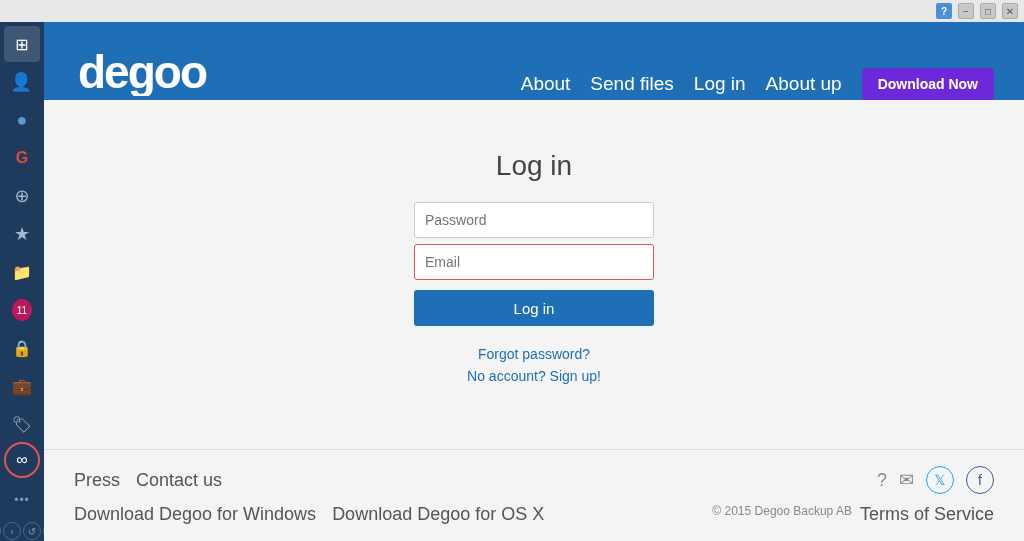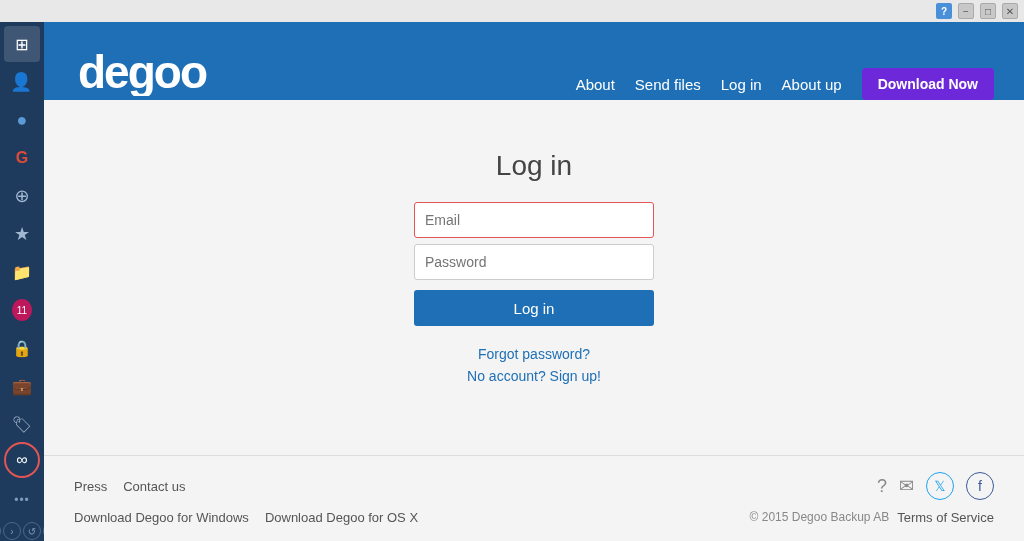--- a/index.html
+++ b/index.html
@@ -121,21 +121,21 @@
       flex: 1;
     }
     .nav-links {
       display: flex;
       align-items: center;
       gap: 20px;
     }
     .nav-link {
       color: white;
       text-decoration: none;
-      font-size: 15px;
+      font-size: 19px;
       cursor: pointer;
     }
     .download-btn {
       background: #6d28d9;
       color: white;
       border: none;
       padding: 8px 16px;
       border-radius: 4px;
       font-size: 14px;
       font-weight: bold;
@@ -214,21 +214,21 @@
       align-items: center;
       margin-bottom: 10px;
     }
     .footer-links-left {
       display: flex;
       gap: 16px;
     }
     .footer-link {
       color: #555;
       text-decoration: none;
-      font-size: 13px;
+      font-size: 18px;
       cursor: pointer;
     }
     .footer-social {
       display: flex;
       gap: 12px;
       align-items: center;
     }
     .social-icon {
       width: 28px; height: 28px;
       border-radius: 50%;
@@ -342,22 +342,22 @@
           <a class="nav-link">Send files</a>
           <a class="nav-link">Log in</a>
           <a class="nav-link">About up</a>
           <button class="download-btn">Download Now</button>
         </div>
       </div>
 
       <div class="login-area">
         <h1 class="login-title">Log in</h1>
         <div class="form-group">
+          <input class="form-input" type="password" placeholder="Password" style="">
           <input class="form-input email-input" type="email" placeholder="Email" style="">
-          <input class="form-input" type="password" placeholder="Password" style="">
           <button class="login-submit">Log in</button>
         </div>
         <div class="form-links">
           <a class="form-link">Forgot password?</a>
           <a class="form-link">No account? Sign up!</a>
         </div>
       </div>
 
       <div class="site-footer">
         <div class="footer-top">

